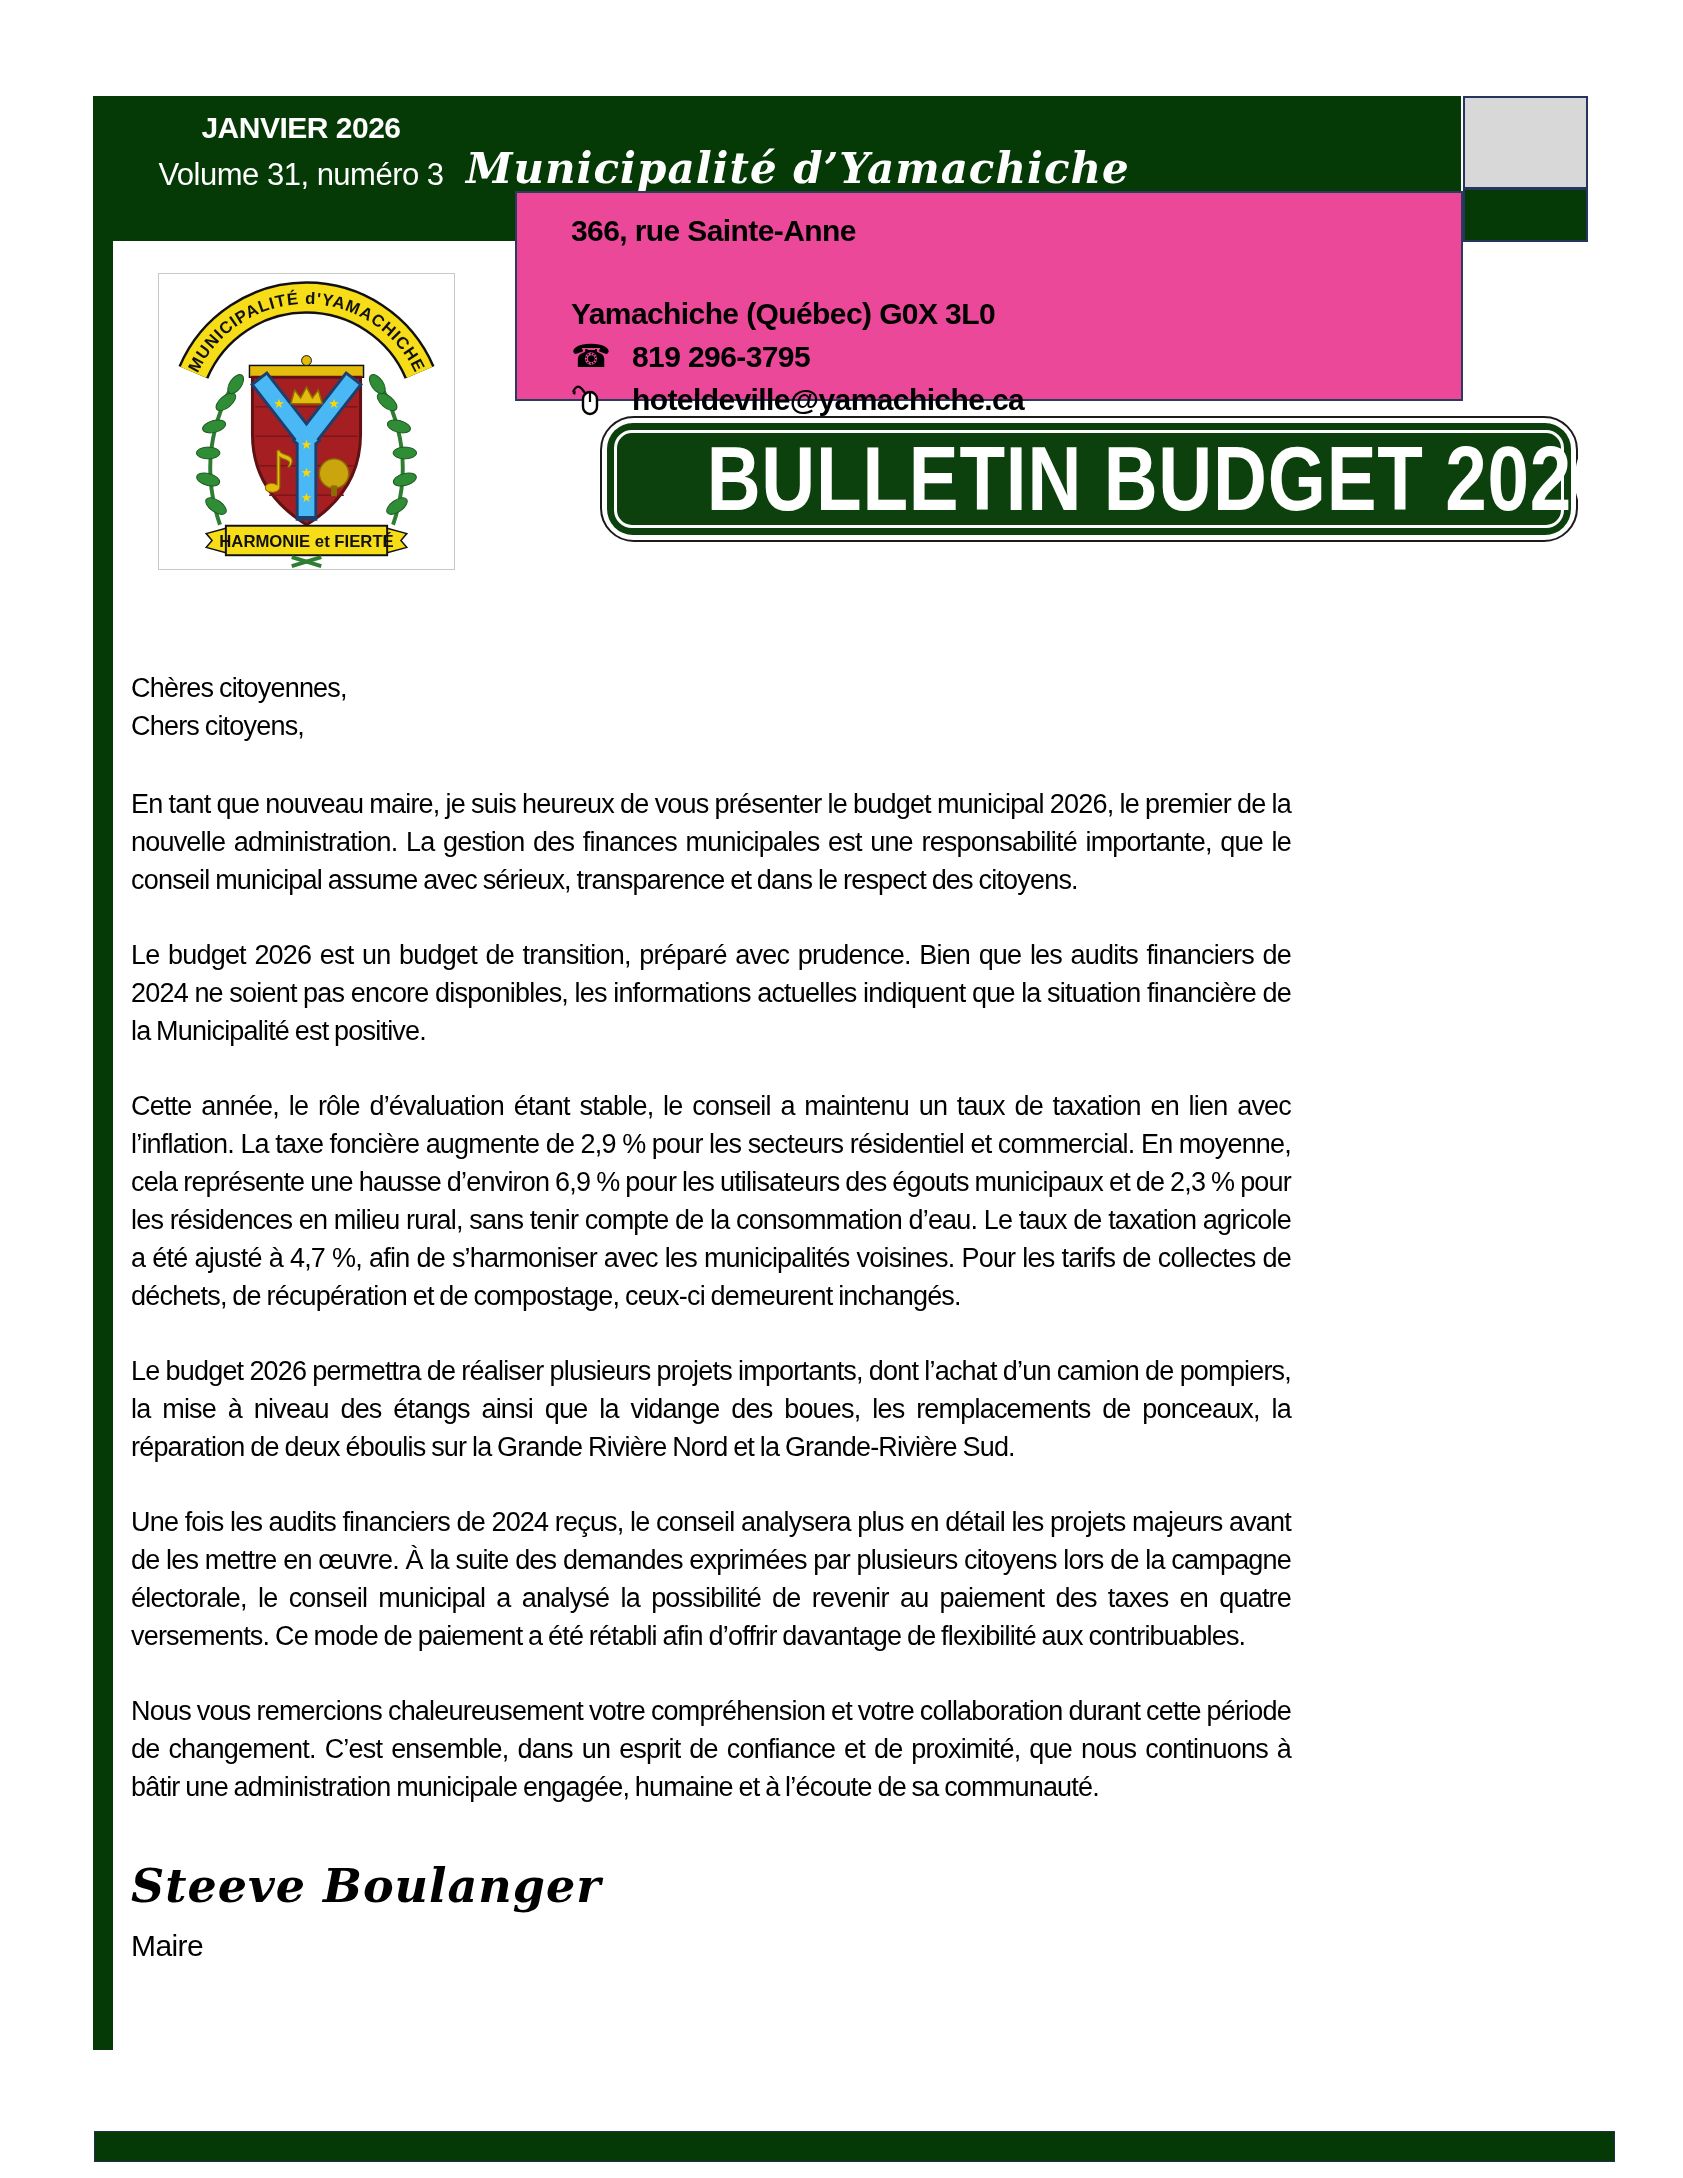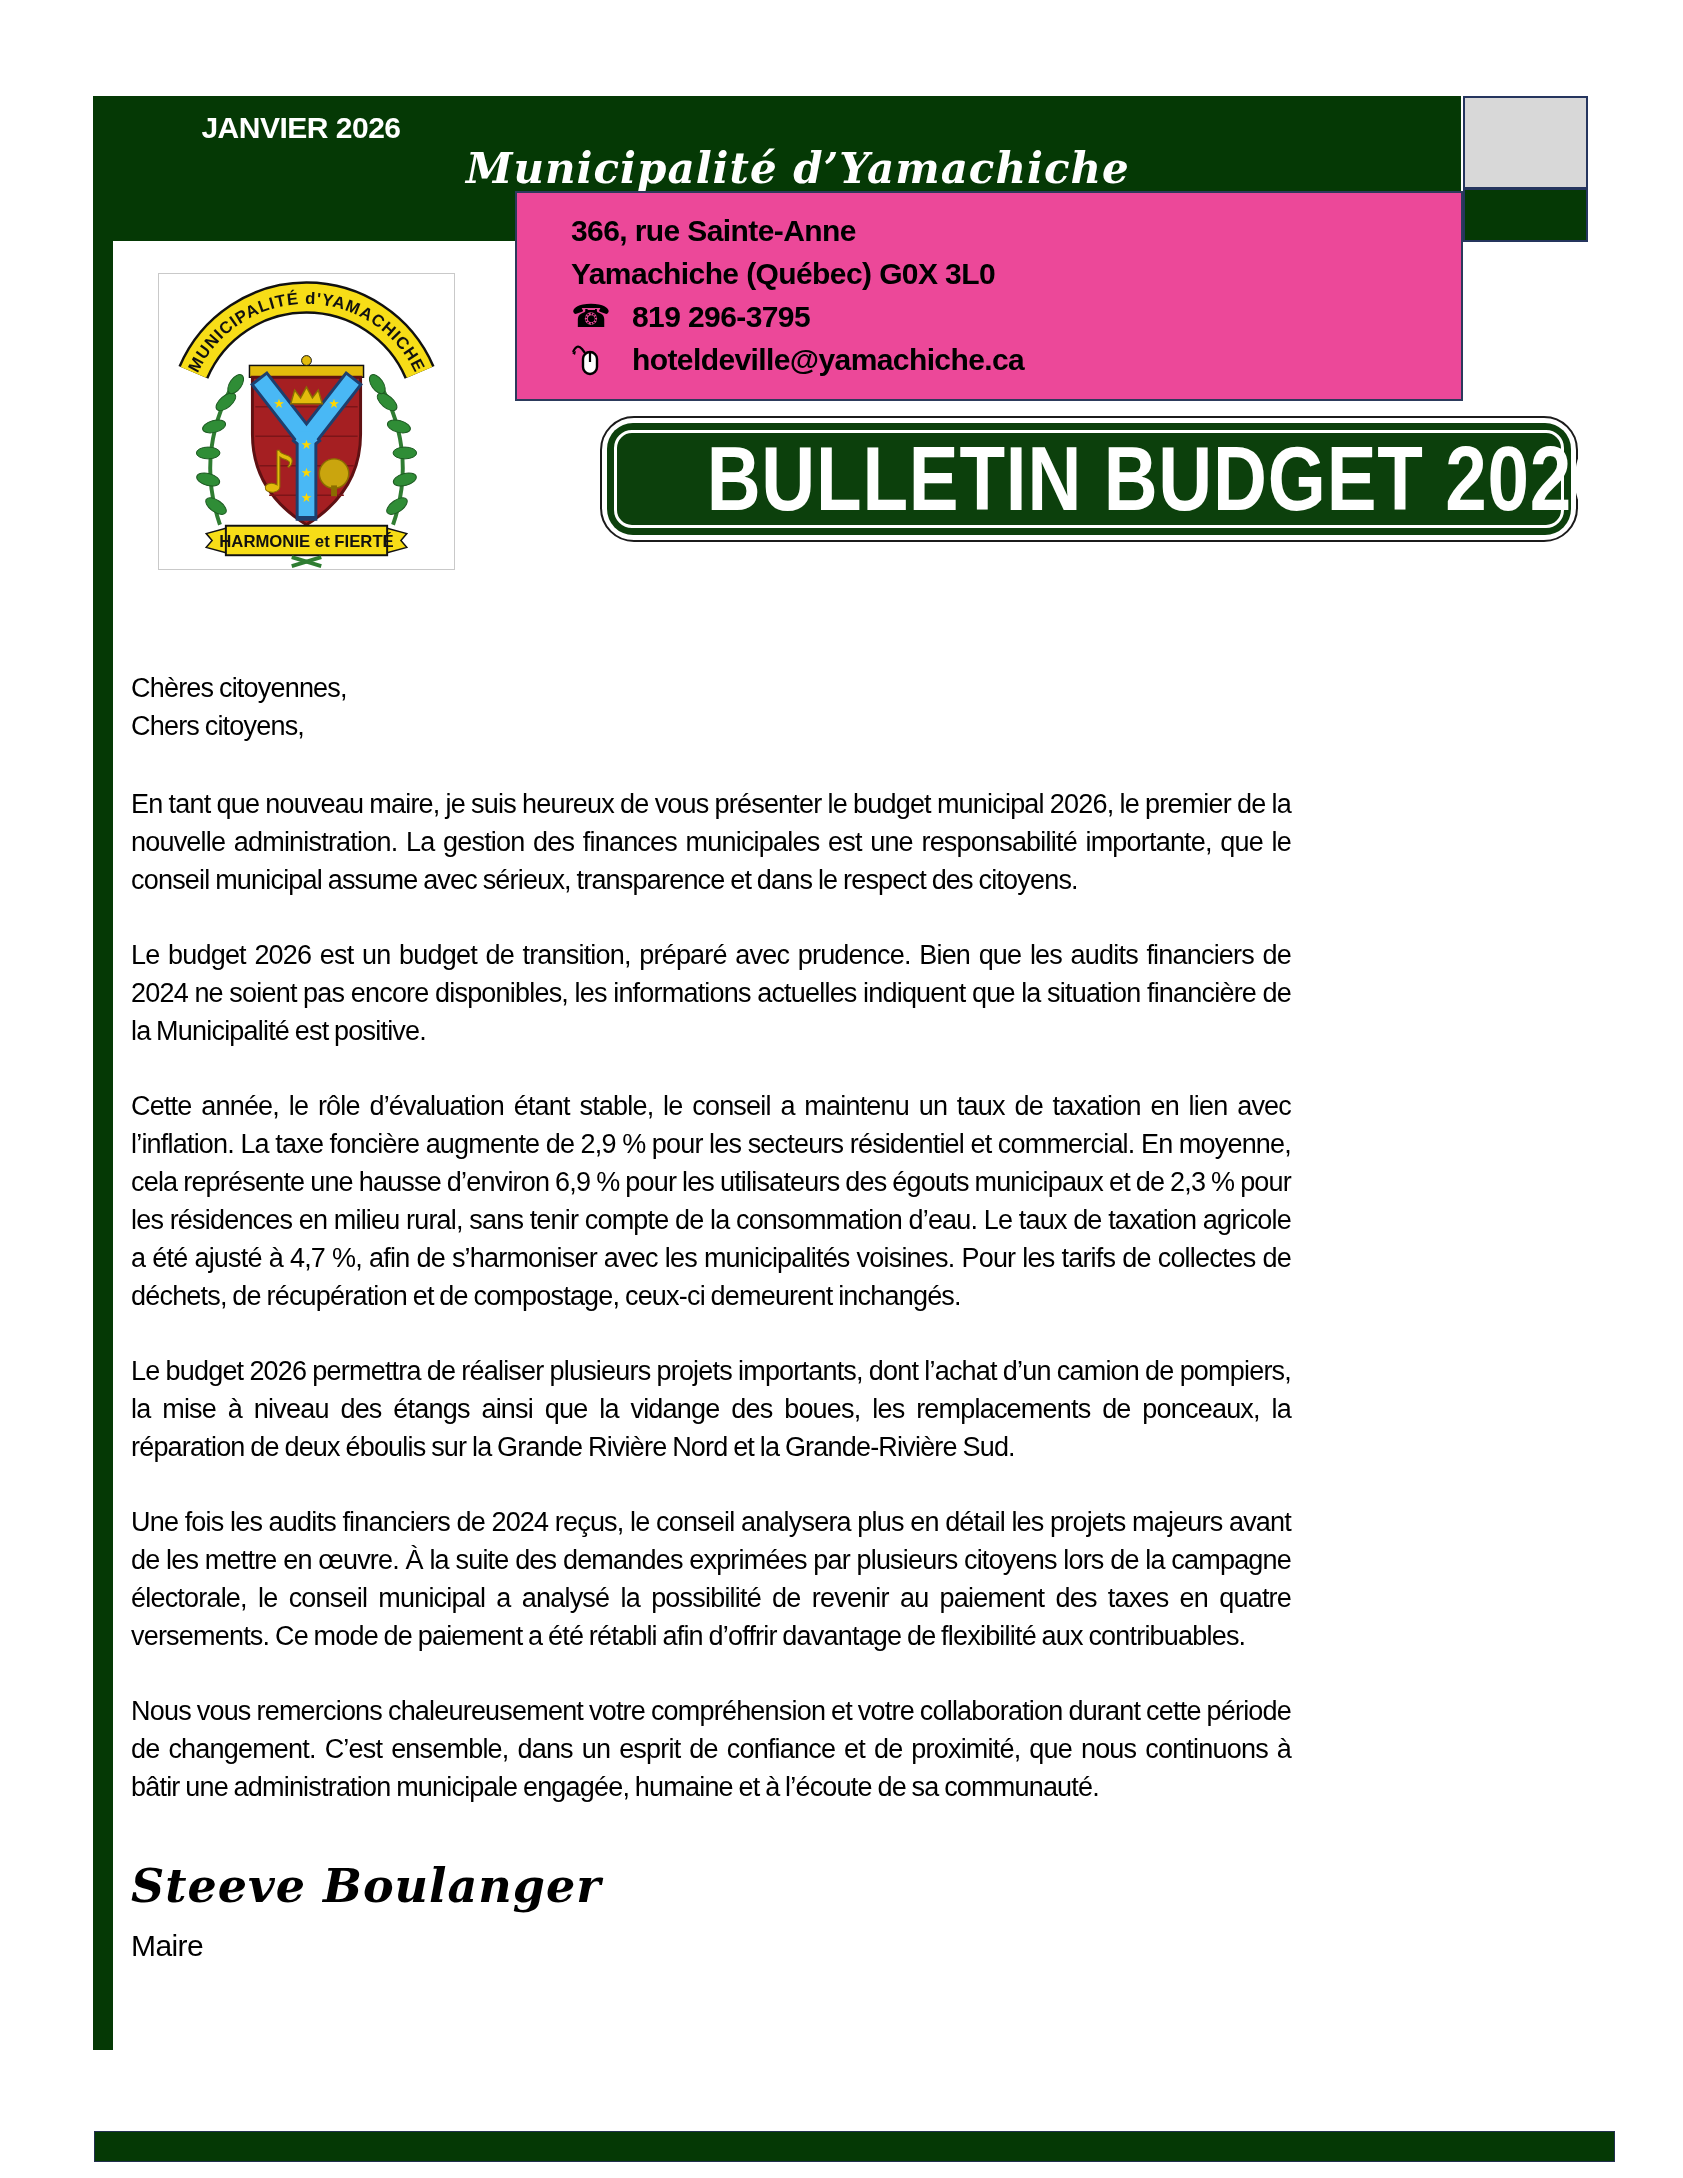--- a/index.html
+++ b/index.html
@@ -61,35 +61,36 @@
             font-size:46px;letter-spacing:1px;}
   .sig-role{font-size:30px;letter-spacing:-0.6px;margin-top:16px;}
 </style>
 </head>
 <body>
 
 <div class="header-band"></div>
 
 <div class="issue-block">
   <div class="issue-date">JANVIER 2026</div>
+  <div class="issue-volume">Volume 31, numéro 3</div>
 </div>
 
 <div class="muni-title">Municipalité d’Yamachiche</div>
 
 <div class="sq sq-gray"></div>
 <div class="sq sq-green"></div>
 
 <div class="addr-box">
   <div class="addr-line">
     <span class="addr-icon"></span>
     <span style="margin-left:-61px;">366, rue Sainte-Anne</span>
   </div>
   <div class="addr-line">
     <span class="addr-icon"></span>
-    <span style="margin-left:-61px;">Yamachiche (Québec)  G0X 3L0</span>
+    <span style="margin-left:-61px;margin-top:40px;">Yamachiche (Québec)  G0X 3L0</span>
   </div>
   <div class="addr-line">
     <span class="addr-icon">☎</span>
     <span>819 296-3795</span>
   </div>
   <div class="addr-line">
     <span class="addr-icon">
       <svg width="30" height="36" viewBox="0 0 30 36" aria-hidden="true">
         <path d="M2 10 q4 -9 9 -3 l3 4" fill="none" stroke="#000" stroke-width="2.2"></path>
         <path d="M1 11 l4 -2 -1 4 z" fill="#000"></path>

